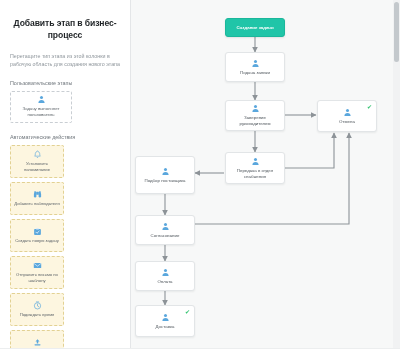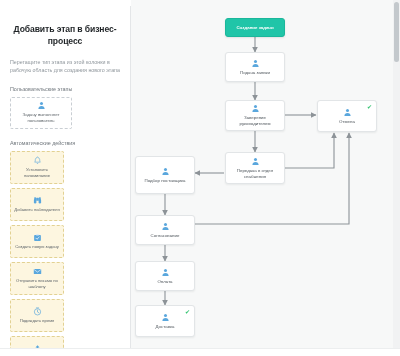--- a/index.html
+++ b/index.html
@@ -6,21 +6,21 @@
   body{
     width:400px;height:356px;overflow:hidden;
     background:#ffffff;
     font-family:"Liberation Sans","DejaVu Sans",sans-serif;
     -webkit-font-smoothing:antialiased;
   }
   #app{position:relative;width:400px;height:356px;background:#ffffff;overflow:hidden;}
 
   
   #left-panel{
-    position:absolute;left:0;top:6px;width:131px;height:348px;
+    position:absolute;left:0;top:0;width:131px;height:348px;
     background:#ffffff;
     border-right:1px solid #e4e6e8;
     box-sizing:border-box;
     padding:14px 9px 0 9px;
   }
   .panel-title{
     font-size:8.6px;font-weight:bold;color:#1f2326;
     line-height:1.35;text-align:center;margin:4px 2px 0 2px;
     letter-spacing:-0.1px;
   }

